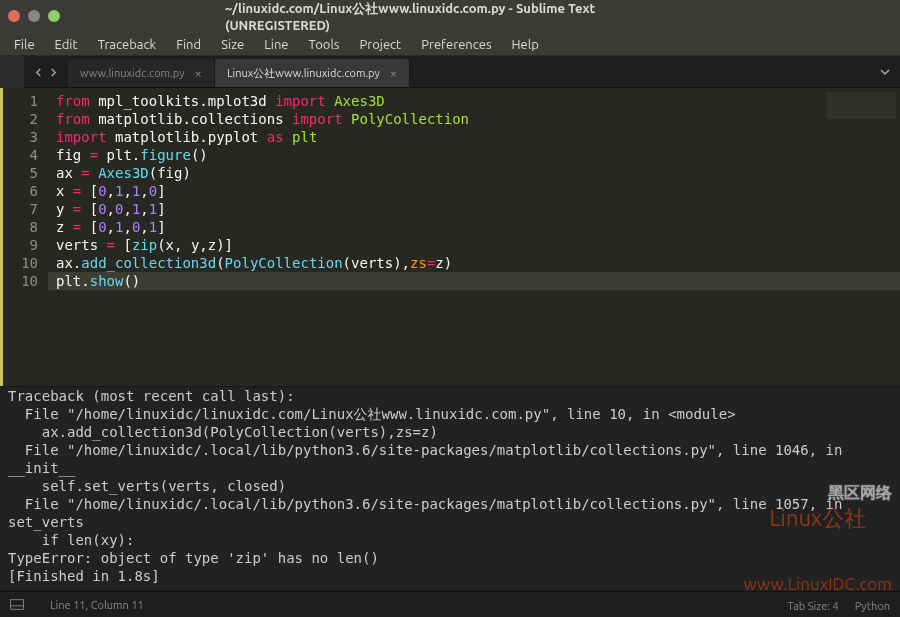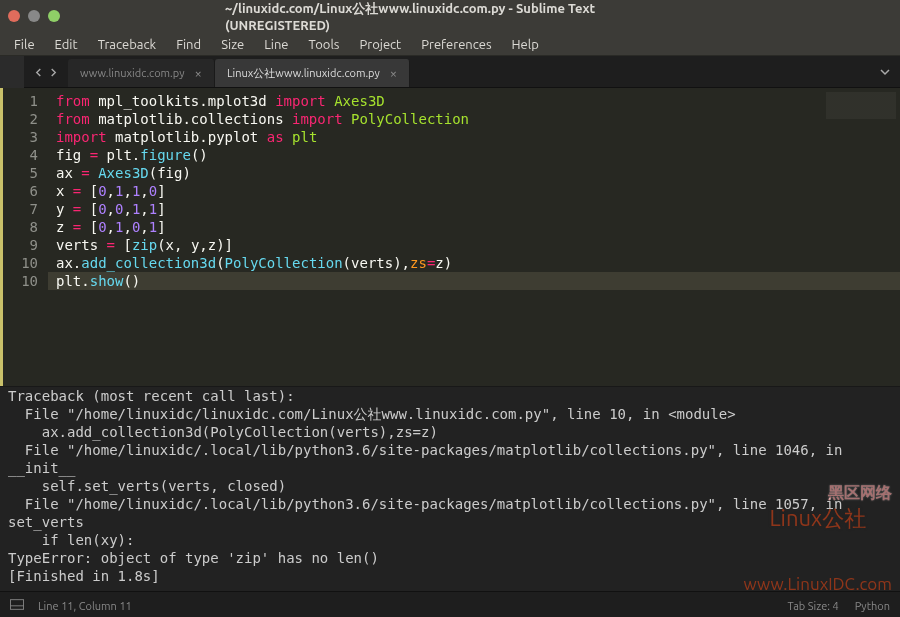--- a/index.html
+++ b/index.html
@@ -156,34 +156,34 @@
       height: 28px;
       background: #1e1e1e;
       display: flex;
       align-items: center;
       justify-content: space-between;
       padding: 0 10px;
       color: #888;
       font-size: 11px;
       border-top: 1px solid #111;
     }
-    .statusbar-left { display:flex; align-items:center; gap: 14px; }
+    .statusbar-left { display:flex; gap: 26px; }
     .statusbar-right { display:flex; align-items:flex-end; gap: 16px; }
     .panel-icon svg { width: 14px; height: 11px; }
     .watermark {
       position: absolute;
       right: 8px;
       bottom: 24px;
       text-align: right;
       pointer-events: none;
       opacity: 0.6;
     }
     .watermark .cn {
       font-size: 16px;
-      color: #fca5a5;
+      color: #ffffff;
       font-weight: bold;
       text-shadow: 0 0 2px #aaa;
     }
     .watermark .logo {
       font-size: 22px;
       font-weight: normal;
       color: #d84315;
       text-shadow: 0 0 3px #222;
       text-align: center;
     }

